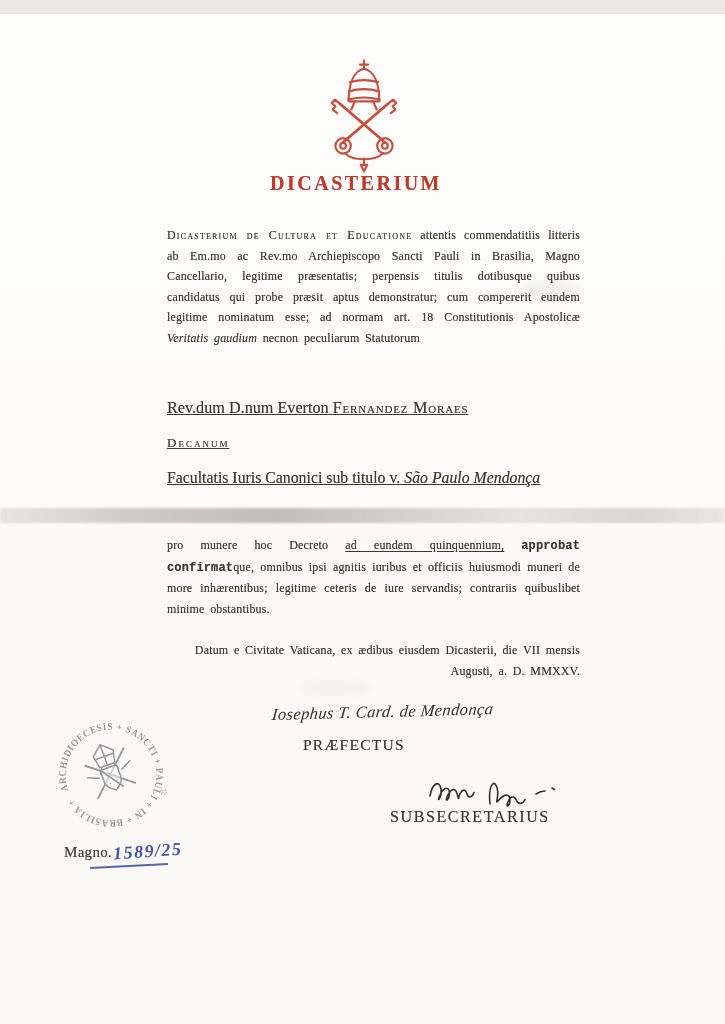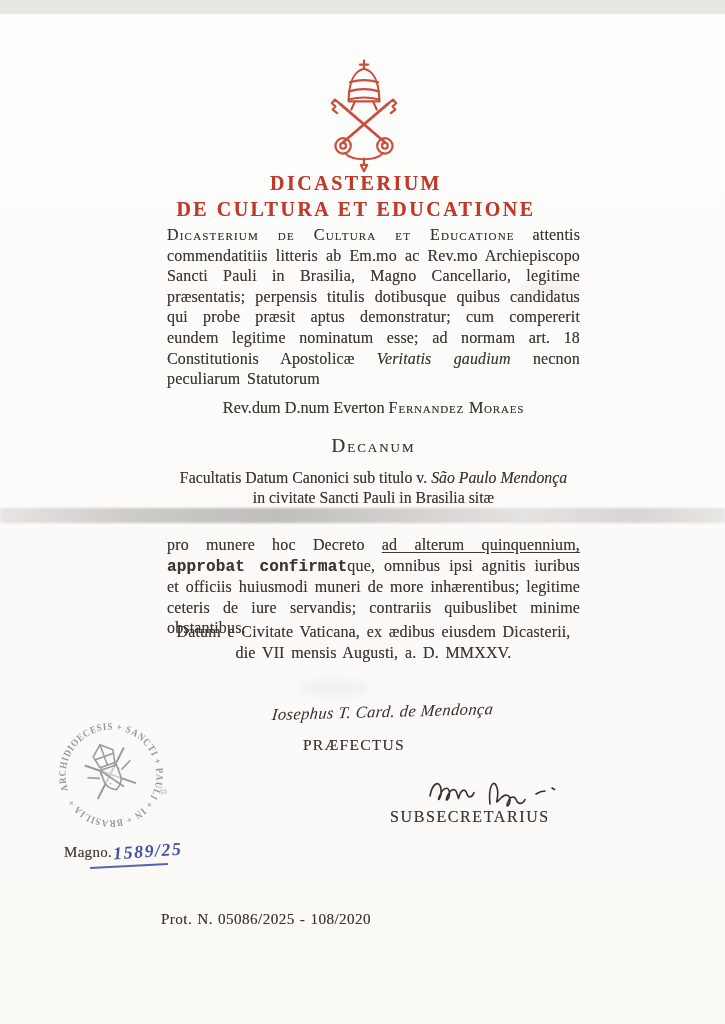--- a/index.html
+++ b/index.html
@@ -17,34 +17,34 @@
   .emblem{position:absolute;left:306px;top:42px;width:116px;height:118px;}
   .letterhead-title{
     position:absolute;left:140px;top:156px;width:432px;
     text-align:center;line-height:26px;
     font-size:20px;letter-spacing:2.5px;font-weight:600;
     color:#bf3a2b;text-shadow:0 0 .5px rgba(191,58,43,.6);
   }
   
   .col{position:absolute;left:167px;width:413px;}
   .para{
-    text-align:justify;font-size:16px;line-height:20.6px;
+    text-align:justify;font-size:12px;line-height:20.6px;
     word-spacing:2.5px;letter-spacing:.15px;
   }
   .p1{top:211px;}
   .p2{top:521px;}
-  .datum{top:608px;text-align:center;}
+  .datum{top:626px;text-align:right;}
   .lead-caps{font-variant:small-caps;letter-spacing:1.2px;}
   .it{font-style:italic;}
   .ul{text-decoration:underline;text-underline-offset:2px;}
   .bd{font-weight:700;font-family:Liberation Mono, monospace;}
-  .center-line{position:absolute;left:167px;width:413px;text-align:center;}
+  .center-line{position:absolute;left:167px;width:413px;text-decoration:underline;}
   .appointee{top:385px;font-size:16.2px;}
   .sc{font-variant:small-caps;letter-spacing:.8px;}
-  .office{top:421px;font-size:19px;font-variant:small-caps;letter-spacing:2px;}
+  .office{top:421px;font-size:13px;font-variant:small-caps;letter-spacing:2px;}
   .faculty1{top:455px;font-size:15.8px;}
   .faculty2{top:475px;font-size:15.8px;}
   
   .scan-band{
     position:absolute;left:0;top:494px;width:725px;height:15px;
     background:linear-gradient(90deg,
       rgba(150,144,136,.20) 0%,rgba(120,114,106,.34) 18%,
       rgba(105,100,92,.40) 38%,rgba(125,119,111,.32) 55%,
       rgba(150,144,136,.22) 72%,rgba(135,129,121,.30) 88%,rgba(150,144,136,.18) 100%);
     filter:blur(1px);
@@ -104,37 +104,35 @@
       <circle cx="83" cy="99" r="8.5"></circle>
         <circle cx="83" cy="99" r="3.2"></circle>
 
       <path d="M39,107 C47,116 73,116 81,107 M60,113 v7"></path>
       <path d="M56.5,120 h7 l-3.5,7 Z"></path>
     </g>
   </svg>
 
   <div class="letterhead-title">
     <div>DICASTERIUM</div>
-    <div>DE CULTURA ET EDUCATIONE</div>
   </div>
 
   <p class="col para p1 ink" style="position:absolute;margin:0;"><span class="lead-caps">Dicasterium de Cultura et Educatione</span><span> attentis commendatitiis litteris ab Em.mo ac Rev.mo Archiepiscopo Sancti Pauli in Brasilia, Magno Cancellario, legitime præsentatis; perpensis titulis dotibusque quibus candidatus qui probe præsit aptus demonstratur; cum compererit eundem legitime nominatum esse; ad normam art. 18 Constitutionis Apostolicæ </span><span class="it">Veritatis gaudium</span><span> necnon peculiarum Statutorum</span></p>
 
   <div class="center-line appointee ink"><span>Rev.dum D.num Everton </span><span class="sc">Fernandez Moraes</span></div>
 
   <div class="center-line office ink">Decanum</div>
 
-  <div class="center-line faculty1 ink"><span>Facultatis Datum Canonici sub titulo v. </span><span class="it">São Paulo Mendonça</span></div>
-  <div class="center-line faculty2 ink">in civitate Sancti Pauli in Brasilia sitæ</div>
+  <div class="center-line faculty1 ink"><span>Facultatis Iuris Canonici sub titulo v. </span><span class="it">São Paulo Mendonça</span></div>
 
   <div class="scan-band"></div>
   <div class="smudge smudge1"></div>
   <div class="smudge smudge2"></div>
 
-  <p class="col para p2 ink" style="position:absolute;margin:0;"><span>pro munere hoc Decreto </span><span class="ul">ad alterum quinquennium,</span><span> </span><span class="bd">approbat confirmat</span><span>que, omnibus ipsi agnitis iuribus et officiis huiusmodi muneri de more inhærentibus; legitime ceteris de iure servandis; contrariis quibuslibet minime obstantibus.</span></p>
+  <p class="col para p2 ink" style="position:absolute;margin:0;"><span>pro munere hoc Decreto </span><span class="ul">ad eundem quinquennium,</span><span> </span><span class="bd">approbat confirmat</span><span>que, omnibus ipsi agnitis iuribus et officiis huiusmodi muneri de more inhærentibus; legitime ceteris de iure servandis; contrariis quibuslibet minime obstantibus.</span></p>
 
   <p class="col para datum ink" style="position:absolute;margin:0;">Datum e Civitate Vaticana, ex ædibus eiusdem Dicasterii, die VII mensis Augusti, a. D. MMXXV.</p>
 
   <div class="prefect-signature">Iosephus T. Card. de Mendonça</div>
   <div class="prefect-title ink">PRÆFECTUS</div>
 
   <svg class="subsec-signature" viewBox="0 0 140 40" xmlns="http://www.w3.org/2000/svg">
     <g stroke="#35312a" fill="none" stroke-width="1.6" stroke-linecap="round" stroke-linejoin="round">
       <path d="M6,24 c2,-12 9,-17 11,-7 c1.5,8 -5,15 -1.5,7 c5,-11 10,-9 10,-2 c0,5 -5,9 -2.5,3 c3.5,-8 8,-10 10,-3.5 l1.5,5 c2,-9 6.5,-11 8.5,-4.5 c1.2,4 5,4 7,-1.5"></path>
       <path d="M66,32 c-2,-20 5,-27 7.5,-14 c1.5,8 -3.5,16 1.5,10 c6,-7 11,-6 11,0.5 c0,5 -4.5,8 -2.5,2.5 c2.5,-7 7,-8 9,-2.5 c1.8,4.5 6.5,3.5 8.5,-1"></path>
@@ -168,15 +166,14 @@
         <circle cx="66" cy="79" r="0.9" fill="#8a8a8e" stroke="none"></circle>
       </g>
     </g>
   </svg>
 
   <div class="pencil-mark">≈</div>
 
   <div class="prot-hand"><span class="lbl ink">Magno.</span><span class="num">1589/25</span></div>
   <div class="prot-underline"></div>
 
-  <div class="prot-printed ink">Prot. N. 05086/2025 - 108/2020</div>
 
 </div>
 
 </body></html>

